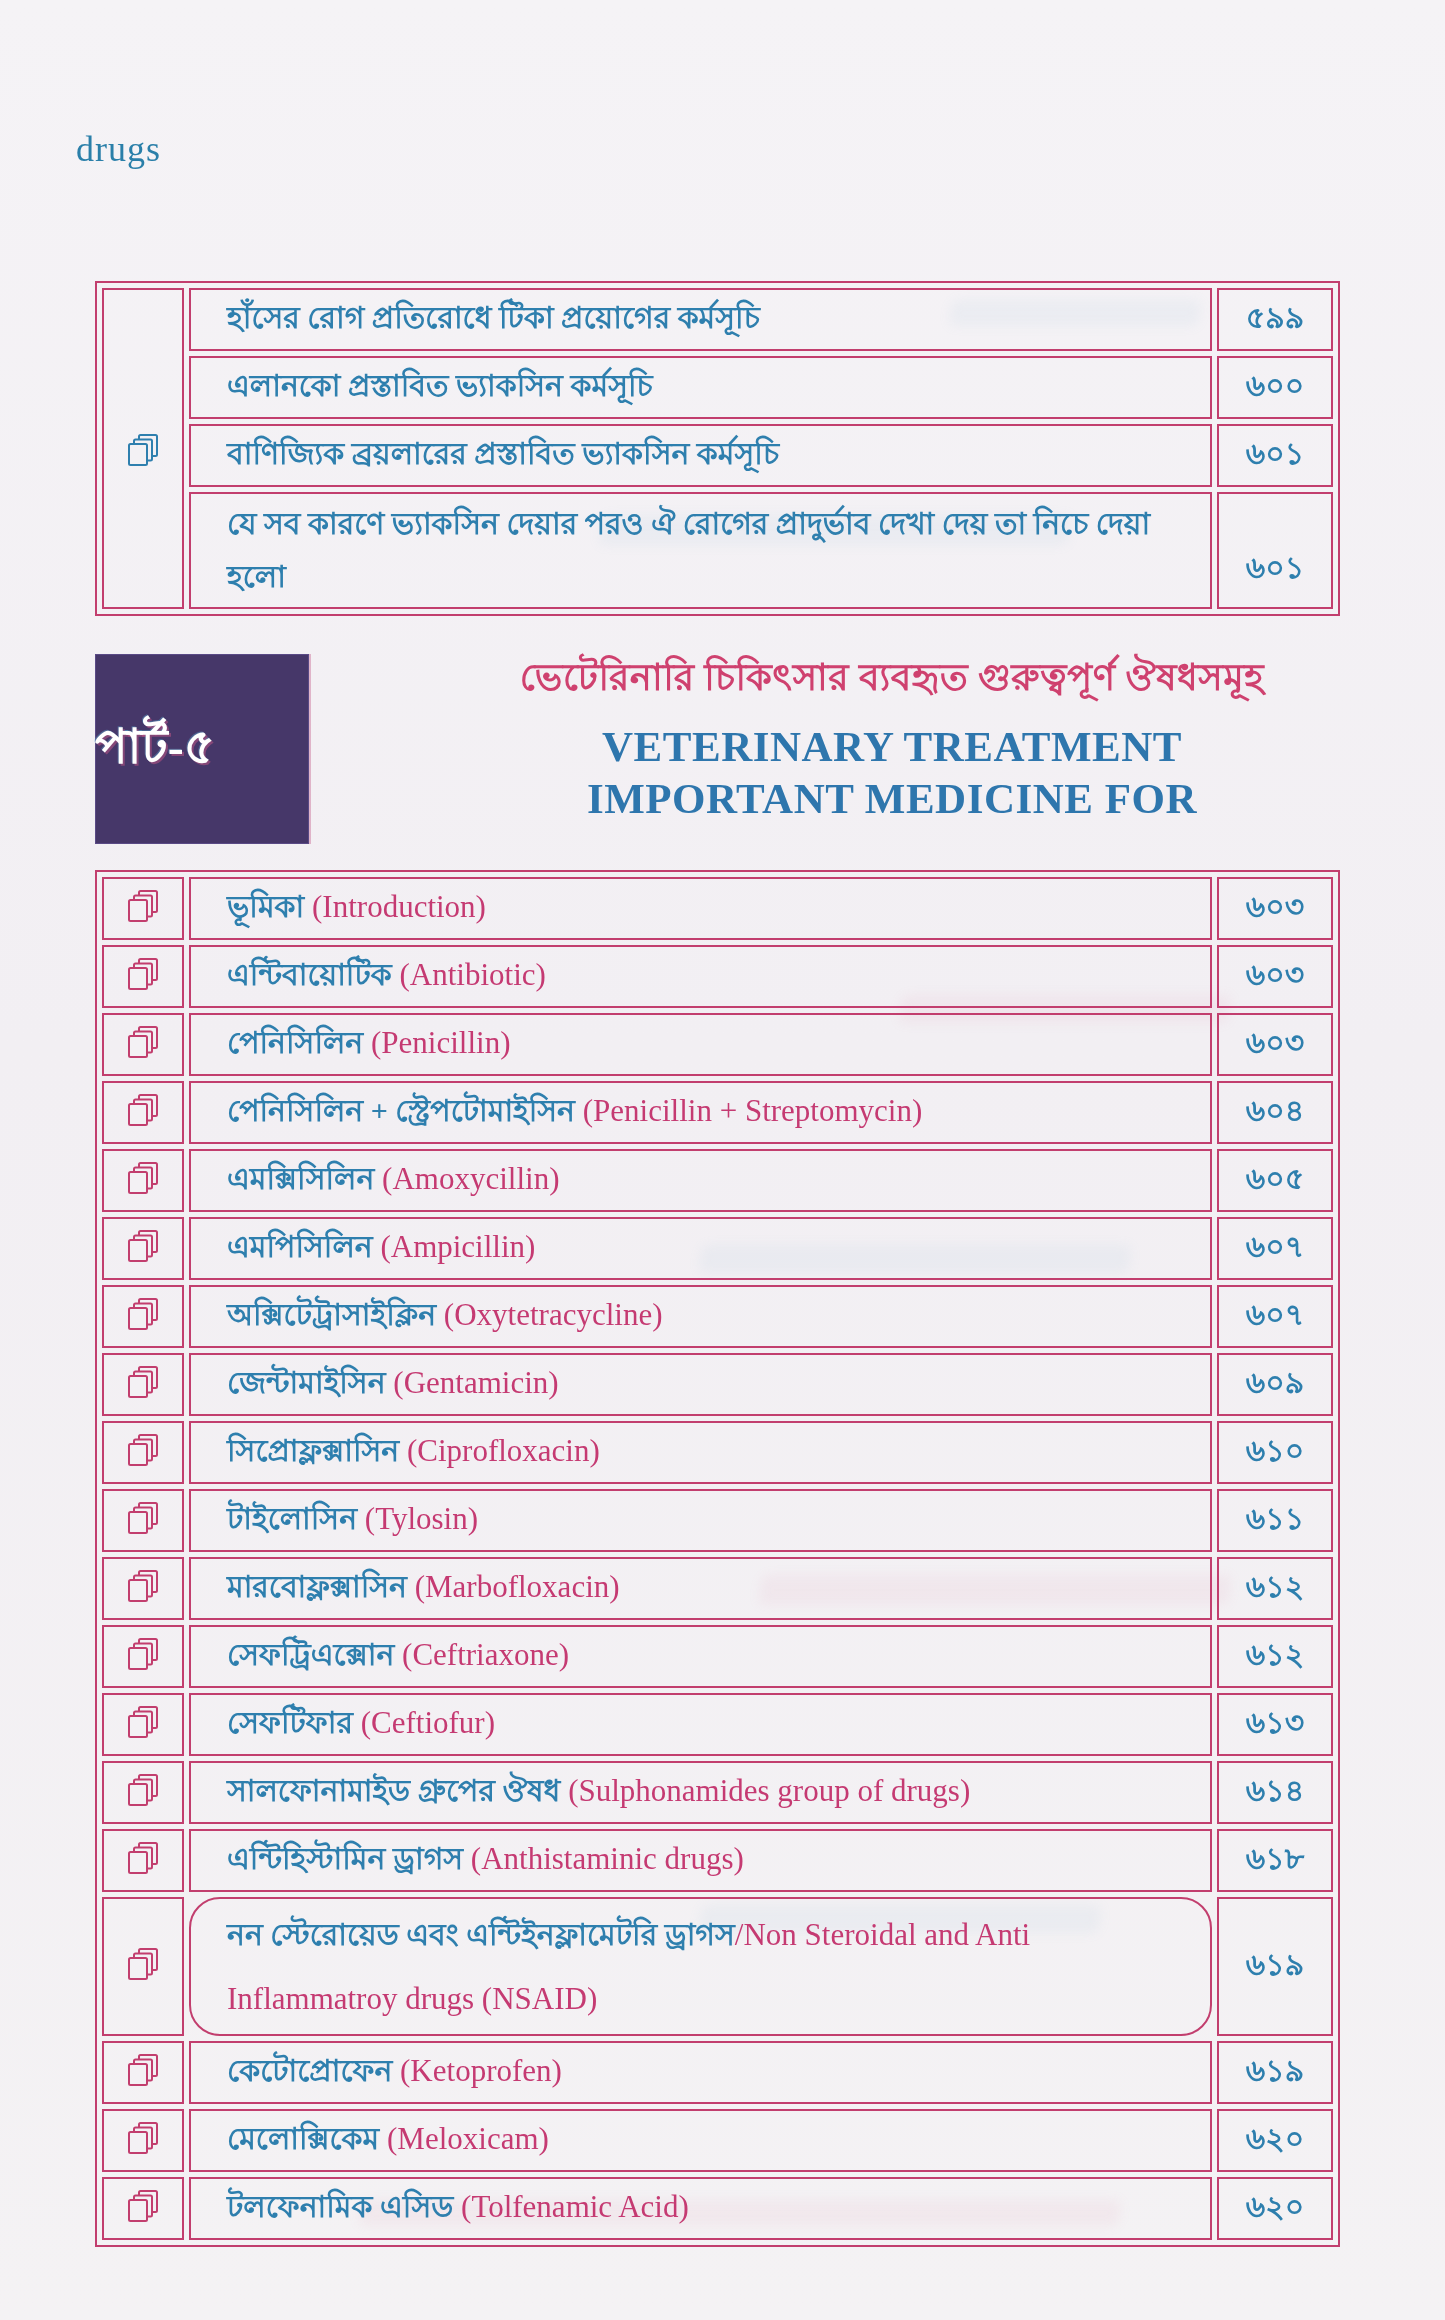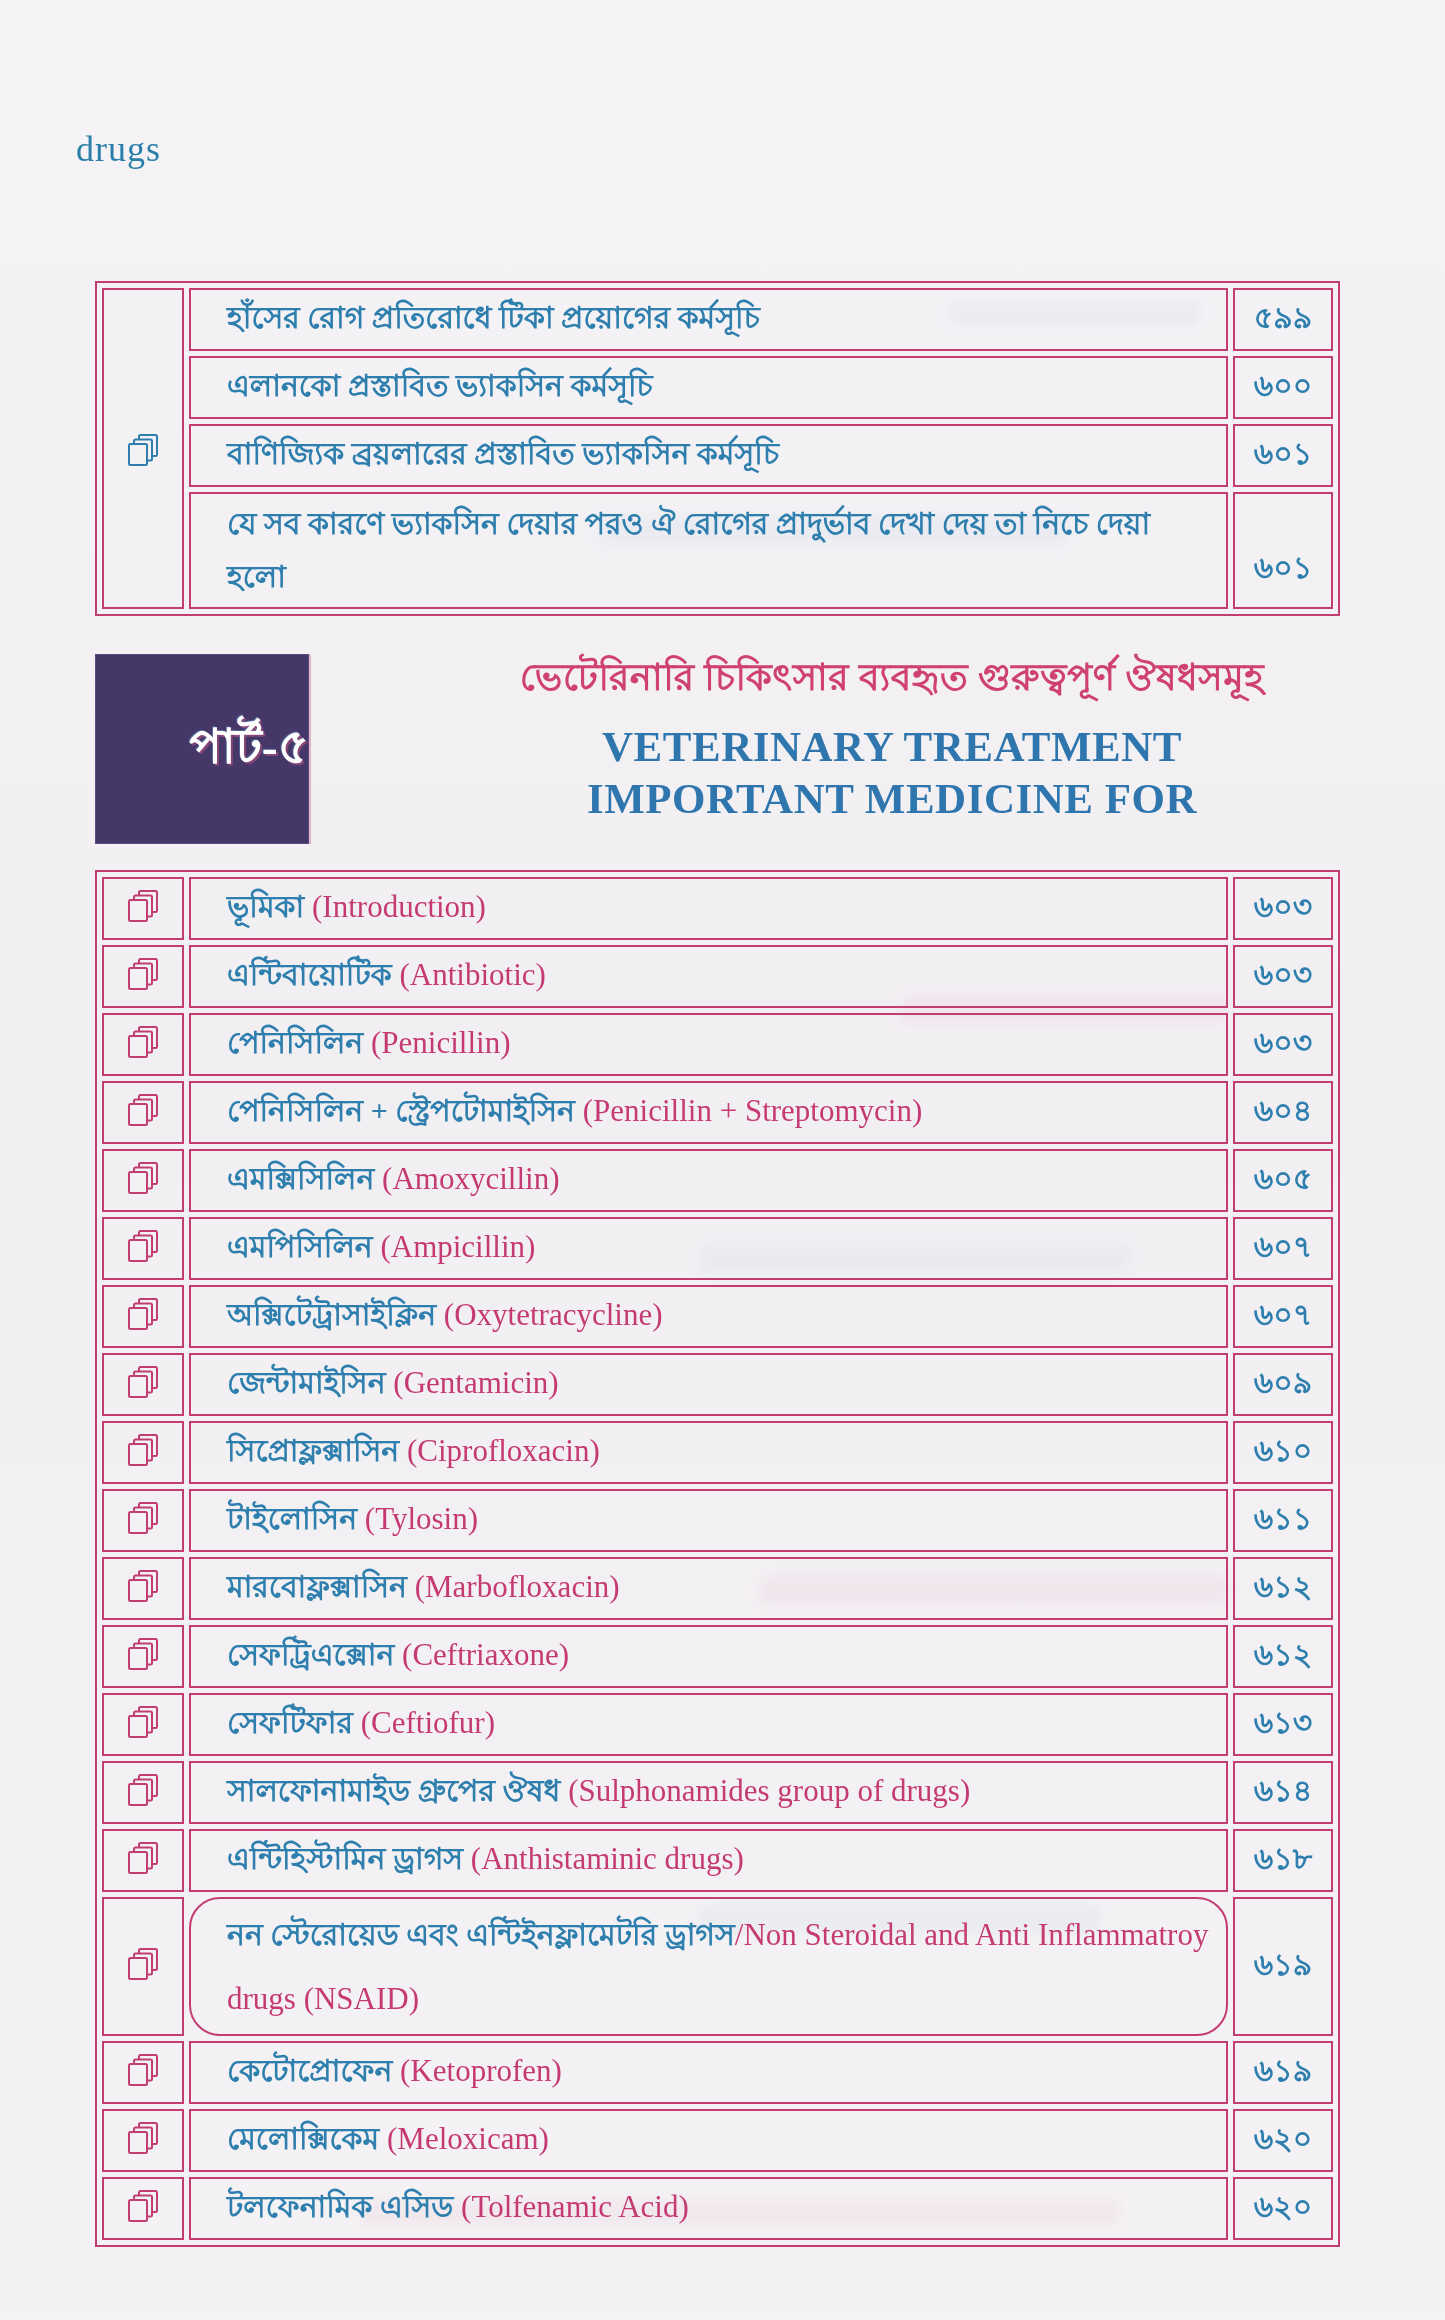--- a/index.html
+++ b/index.html
@@ -43,21 +43,21 @@
     border:2px solid var(--line);
     table-layout:auto;
   }
   table.toc td{
     border:2px solid var(--line);
     vertical-align:middle;
     background:transparent;
   }
   td.icon-cell{width:82px;text-align:center;vertical-align:top;padding-top:8px;}
   td.text-cell{padding:4px 10px 4px 36px;}
-  td.page-cell{width:100px;text-align:center;}
+  td.page-cell{width:116px;text-align:center;}
 
   .bn{
     font-size:30px;font-weight:bold;color:var(--bn);
     font-family:Liberation Serif, serif;
   }
   .en{
     font-size:31px;color:var(--en);
     font-family:"Liberation Serif", serif;
   }
   td.page-cell{
@@ -71,21 +71,21 @@
   table.vaccine tr:nth-child(4) td{height:102px;}
   table.vaccine tr:nth-child(4) .text-cell{line-height:1.75;}
   table.vaccine tr:nth-child(4) .page-cell{vertical-align:bottom;padding-bottom:12px;}
   table.vaccine td.icon-cell{height:auto;}
 
   
   .part-header{position:absolute;left:95px;top:648px;right:0;height:210px;}
   .part-box{
     position:absolute;left:0;top:6px;width:214px;height:190px;
     background:var(--purple);
-    display:flex;align-items:center;justify-content:flex-end;
+    display:flex;align-items:center;justify-content:flex-start;
     box-shadow:0 0 0 1px #5a4a86 inset, 2px 0 0 rgba(190,70,120,.35);
   }
   .part-box span{
     color:#ffffff;font-size:48px;font-weight:bold;
     text-shadow:2px 2px 0 rgba(210,90,140,.45), -1px -1px 0 rgba(90,170,210,.4);
   }
   .titles{position:absolute;left:244px;right:0;top:0;text-align:center;}
   .bn-title{
     font-size:37px;font-weight:bold;color:var(--titlepink);
     margin-bottom:10px;letter-spacing:.5px;

